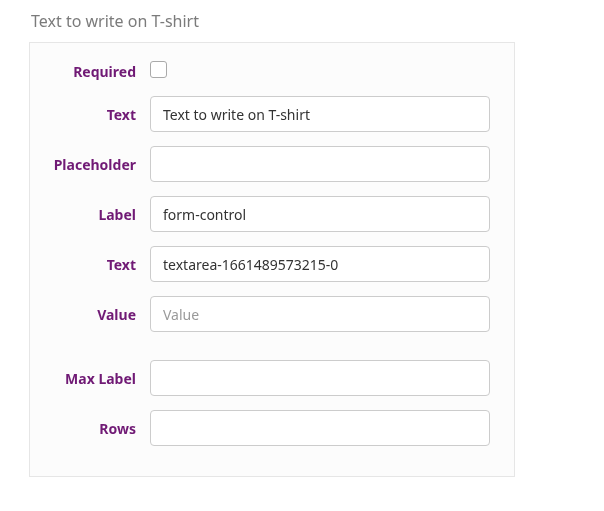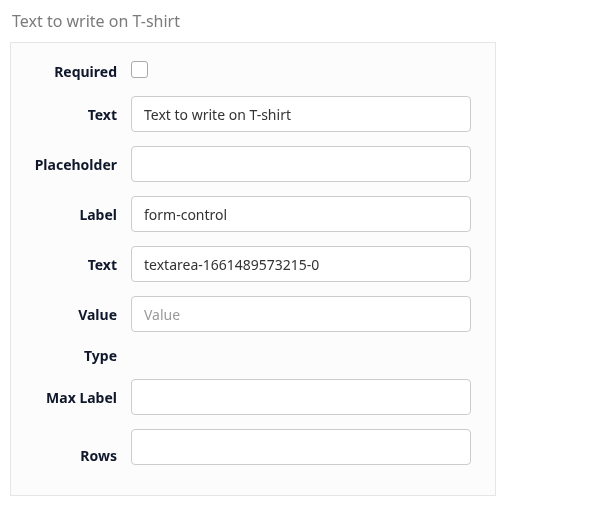--- a/index.html
+++ b/index.html
@@ -9,45 +9,46 @@
     font-family: "Noto Sans", "Ubuntu", "Segoe UI", Arial, sans-serif;
     font-size: 14px;
     color: #333;
     background: #fff;
   }
   .wrap {
     width: 506px;
     height: 511px;
     padding: 10px 10px 0 10px;
     position: relative;
+    margin-left: 19px;
   }
   .title {
     font-size: 16px;
     color: #7b7b7b;
     font-weight: 400;
     margin: 0 0 10px 2px;
   }
   .panel {
     border: 1px solid #e6e6e6;
     background: #fcfcfc;
     padding: 18px 24px 30px 0;
     position: relative;
   }
   .row {
     display: flex;
     align-items: center;
     margin-bottom: 14px;
   }
-  .row:last-of-type { margin-bottom: 0; align-items: flex-end; }
+  .row:last-of-type { margin-bottom: 0; }
   .lbl {
     width: 120px;
     text-align: right;
     padding-right: 14px;
     font-weight: 700;
-    color: #0f172a;
+    color: #701a75;
     flex: 0 0 120px;
     font-size: 14px;
   }
   .field {
     flex: 1 1 auto;
   }
   input[type="text"] {
     width: 100%;
     height: 36px;
     border: 1px solid #ccc;
@@ -122,21 +123,20 @@
       </div>
 
       <div class="row">
         <div class="lbl">Value</div>
         <div class="field">
           <input type="text" placeholder="Value" style="">
         </div>
       </div>
 
       <div class="row">
-        <div class="lbl">Type</div>
       </div>
 
       <div class="row">
         <div class="lbl">Max Label</div>
         <div class="field">
           <input type="text" value="" style="">
         </div>
       </div>
 
       <div class="row" style="margin-bottom:0;">

